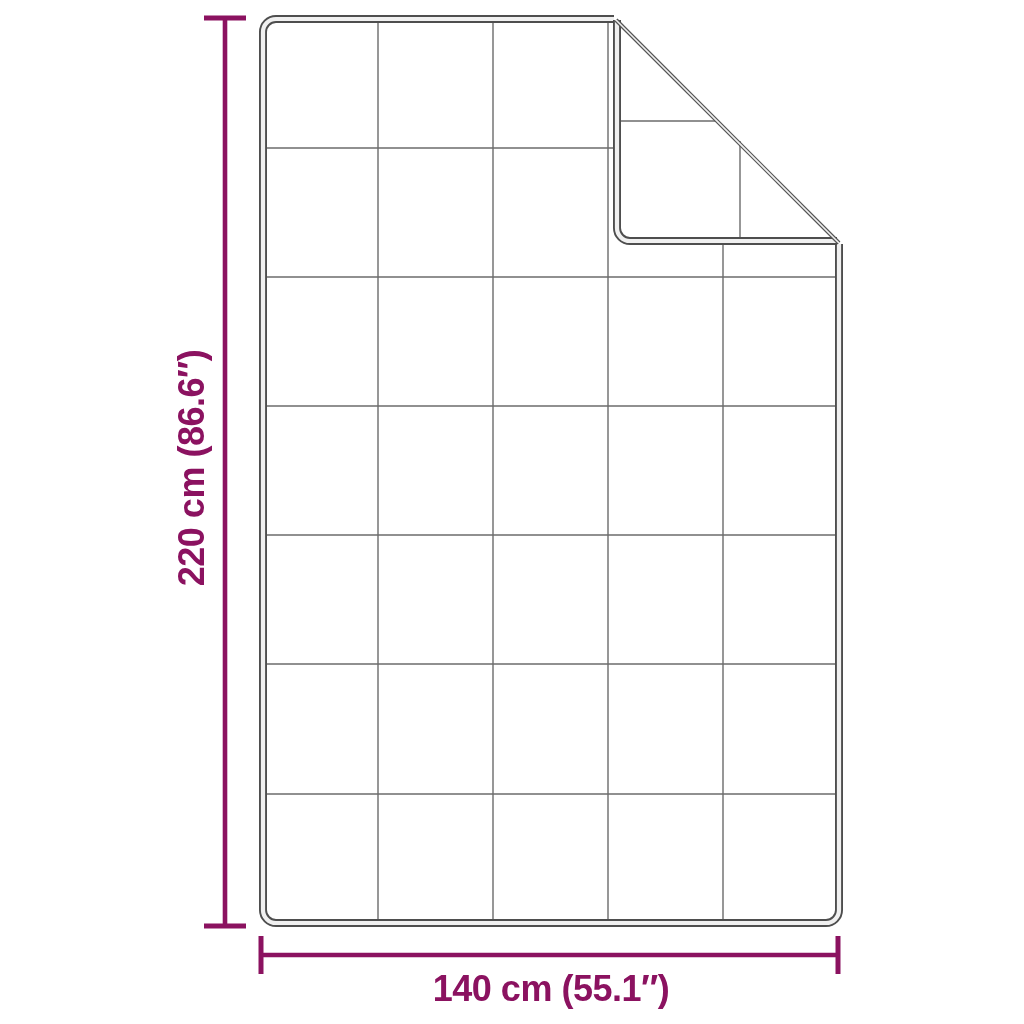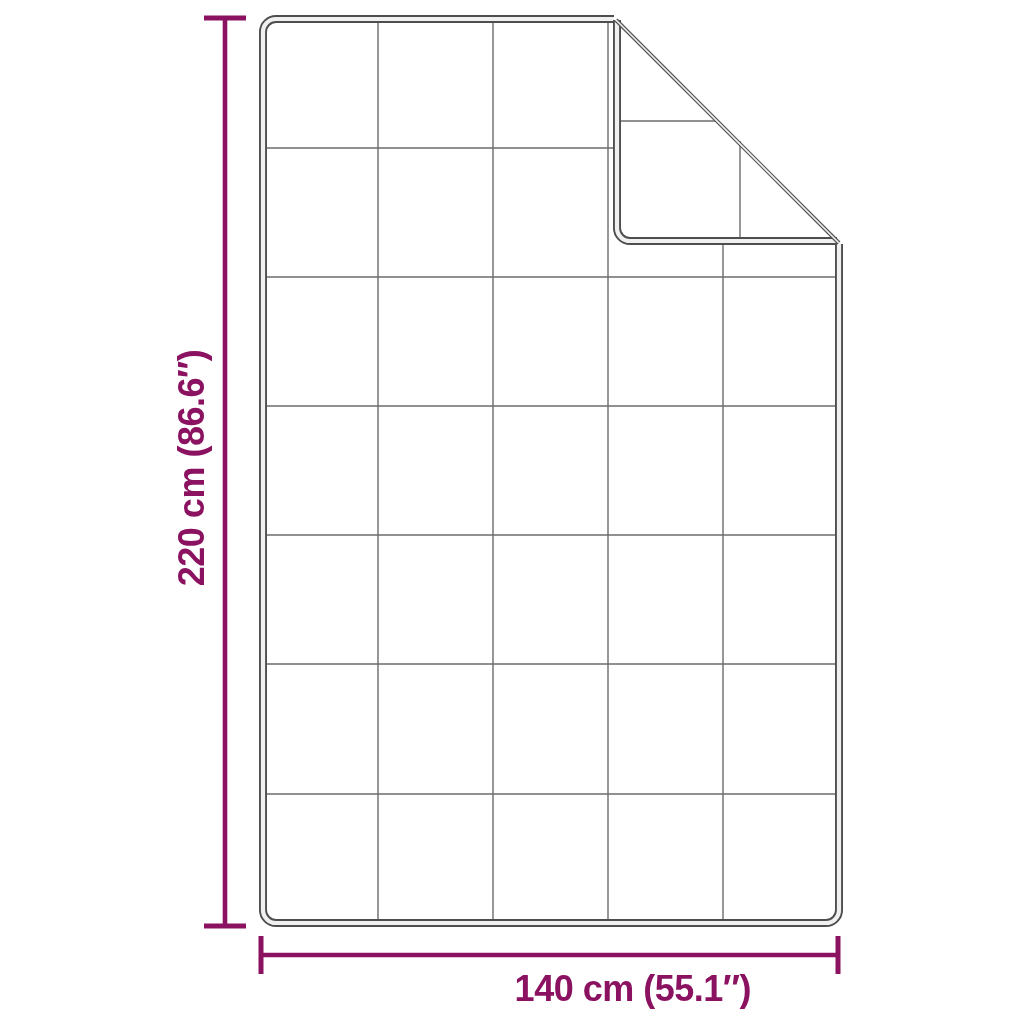--- a/index.html
+++ b/index.html
@@ -34,21 +34,21 @@
     font-size:36px;
     letter-spacing:-0.5px;
     text-align:center;
     white-space:nowrap;
   }
   .dim-label.vertical{
     left:42px;top:450px;width:300px;height:36px;line-height:36px;
     transform:rotate(-90deg);transform-origin:center center;
   }
   .dim-label.horizontal{
-    left:351px;top:971px;width:400px;height:36px;line-height:36px;text-align:right;
+    left:351px;top:971px;width:400px;height:36px;line-height:36px;
   }
 </style>
 </head>
 <body>
 
 <div class="stage">
 
   <svg width="1024" height="1024" viewBox="0 0 1024 1024">
 
     <path class="face" d="M 276 19 H 614 L 839 244 V 910 A 13 13 0 0 1 826 923 H 276 A 13 13 0 0 1 263 910 V 32 A 13 13 0 0 1 276 19 Z"></path>

